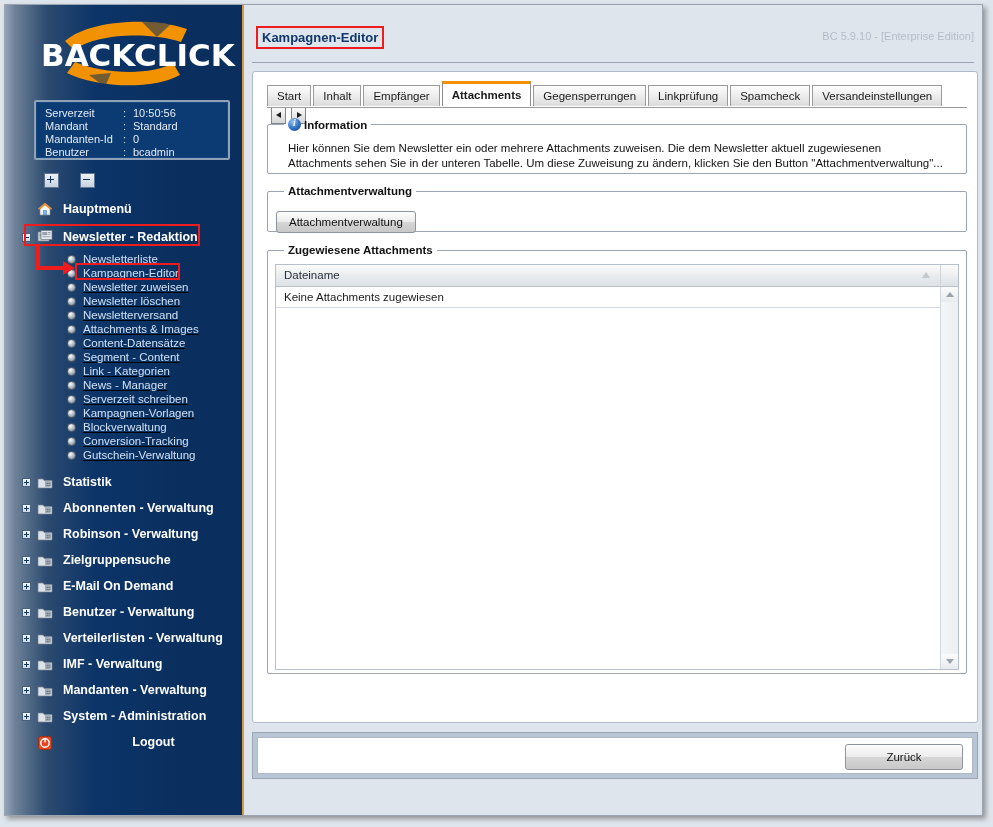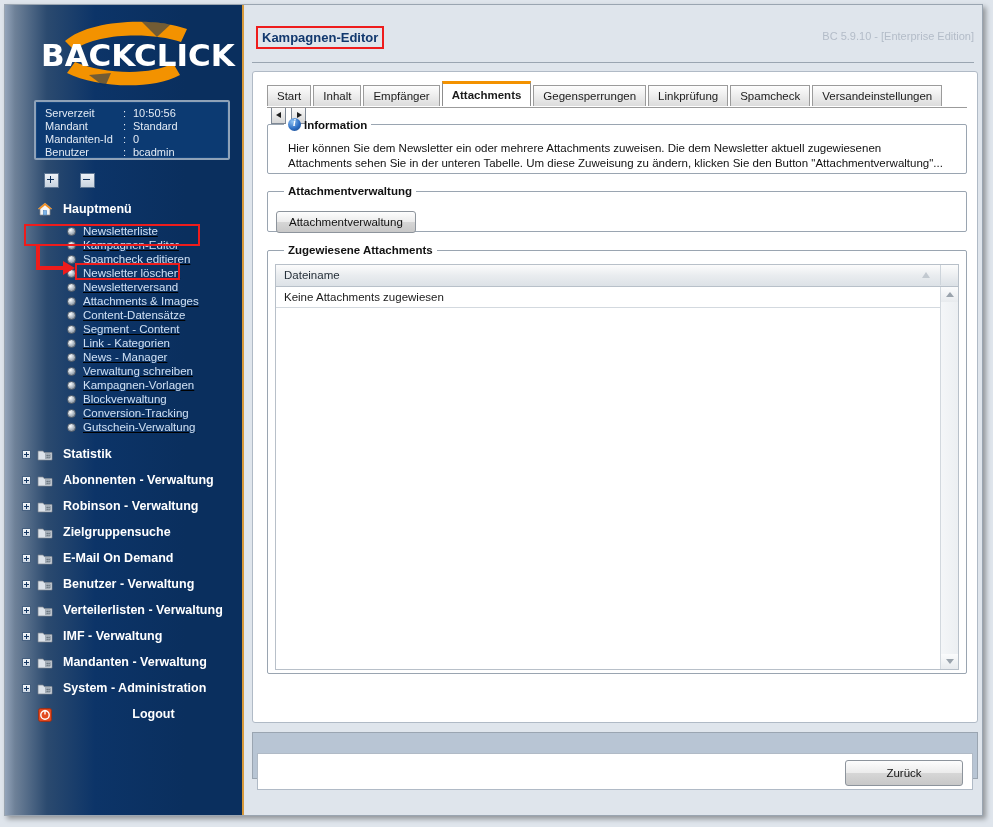--- a/index.html
+++ b/index.html
@@ -354,21 +354,20 @@
     border: 1px solid #9aa5b1;
     box-sizing: border-box;
     padding: 4px;
   }
   .footer-inner {
     width: 100%; height: 100%;
     background: #ffffff;
     border: 1px solid #b0bac6;
     box-sizing: border-box;
     position: relative;
-    margin-top: 16px;
   }
   .btn-back {
     position: absolute; right: 9px; top: 6px;
     width: 118px; padding: 6px 0;
     text-align: center;
   }
 </style>
 </head>
 <body>
 
@@ -413,33 +412,51 @@
           <span class="nicon">
             <svg width="16" height="16" viewBox="0 0 16 16">
               <path d="M8 2 L15 8 L13 8 L13 14 L3 14 L3 8 L1 8 Z" fill="#f5f5f5" stroke="#8b8b8b" stroke-width="0.7"></path>
               <path d="M8 2 L15 8 L12.5 8 L8 4.2 L3.5 8 L1 8 Z" fill="#f08c1e"></path>
               <rect x="6.3" y="9.5" width="3.4" height="4.5" fill="#7eb5e8" stroke="#4a7fb5" stroke-width="0.5"></rect>
             </svg>
           </span>
           <span class="nlabel">Hauptmenü</span>
         </div>
 
+        <div class="nav-item top-level" style="margin-top:4px;">
+          <span class="expander"></span>
+          <span class="nicon">
+            <svg width="16" height="16" viewBox="0 0 16 16">
+              <rect x="1" y="3" width="11" height="9" fill="#cfd6de" stroke="#7b838c" stroke-width="0.7"></rect>
+              <rect x="2.5" y="4.5" width="5" height="3" fill="#8d96a1"></rect>
+              <rect x="8.5" y="4.5" width="2.5" height="1" fill="#8d96a1"></rect>
+              <rect x="8.5" y="6.2" width="2.5" height="1" fill="#8d96a1"></rect>
+              <rect x="2.5" y="8.6" width="8.5" height="1" fill="#8d96a1"></rect>
+              <rect x="4" y="1.5" width="11" height="9" fill="#e8ecf1" stroke="#6f777f" stroke-width="0.7"></rect>
+              <rect x="5.3" y="3" width="5" height="3.2" fill="#9aa3ad"></rect>
+              <rect x="11" y="3" width="2.6" height="1" fill="#9aa3ad"></rect>
+              <rect x="11" y="4.7" width="2.6" height="1" fill="#9aa3ad"></rect>
+              <rect x="5.3" y="7.3" width="8.3" height="1" fill="#9aa3ad"></rect>
+            </svg>
+          </span>
+          <span class="nlabel">Newsletter - Redaktion</span>
+        </div>
 
         <div class="sub-list" style="margin-top:3px;">
           <div class="sub-item"><span class="bullet"></span><span>Newsletterliste</span></div>
           <div class="sub-item"><span class="bullet"></span><span>Kampagnen-Editor</span></div>
-          <div class="sub-item"><span class="bullet"></span><span>Spamcheck editieren</span></div>
+          <div class="sub-item"><span class="bullet"></span><span>Newsletter zuweisen</span></div>
           <div class="sub-item"><span class="bullet"></span><span>Newsletter löschen</span></div>
           <div class="sub-item"><span class="bullet"></span><span>Newsletterversand</span></div>
           <div class="sub-item"><span class="bullet"></span><span>Attachments &amp; Images</span></div>
           <div class="sub-item"><span class="bullet"></span><span>Content-Datensätze</span></div>
           <div class="sub-item"><span class="bullet"></span><span>Segment - Content</span></div>
           <div class="sub-item"><span class="bullet"></span><span>Link - Kategorien</span></div>
           <div class="sub-item"><span class="bullet"></span><span>News - Manager</span></div>
-          <div class="sub-item"><span class="bullet"></span><span>Verwaltung schreiben</span></div>
+          <div class="sub-item"><span class="bullet"></span><span>Serverzeit schreiben</span></div>
           <div class="sub-item"><span class="bullet"></span><span>Kampagnen-Vorlagen</span></div>
           <div class="sub-item"><span class="bullet"></span><span>Blockverwaltung</span></div>
           <div class="sub-item"><span class="bullet"></span><span>Conversion-Tracking</span></div>
           <div class="sub-item"><span class="bullet"></span><span>Gutschein-Verwaltung</span></div>
         </div>
 
         <div style="margin-top:7px;">
           <div class="nav-item top-level" style="height:26px;line-height:26px;">
             <span class="expander plus" style="top:9px;"></span>
             <span class="nicon" style="top:5px;">

